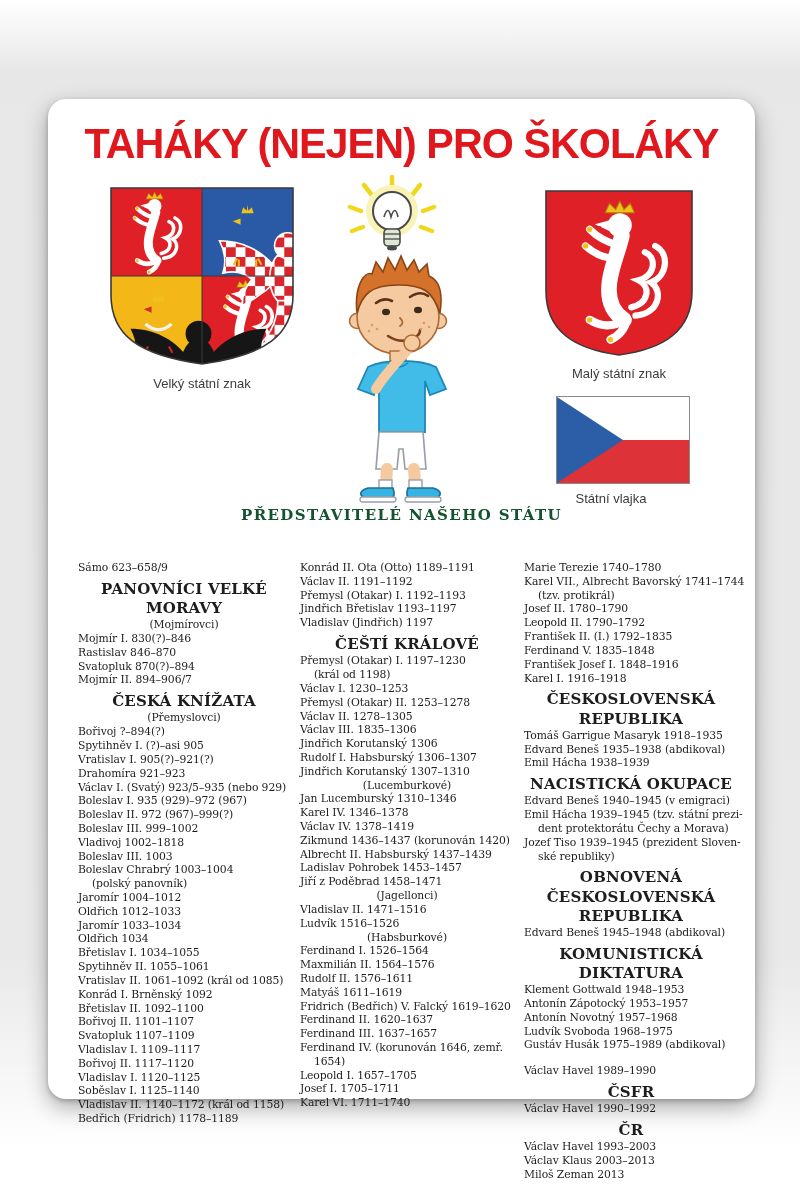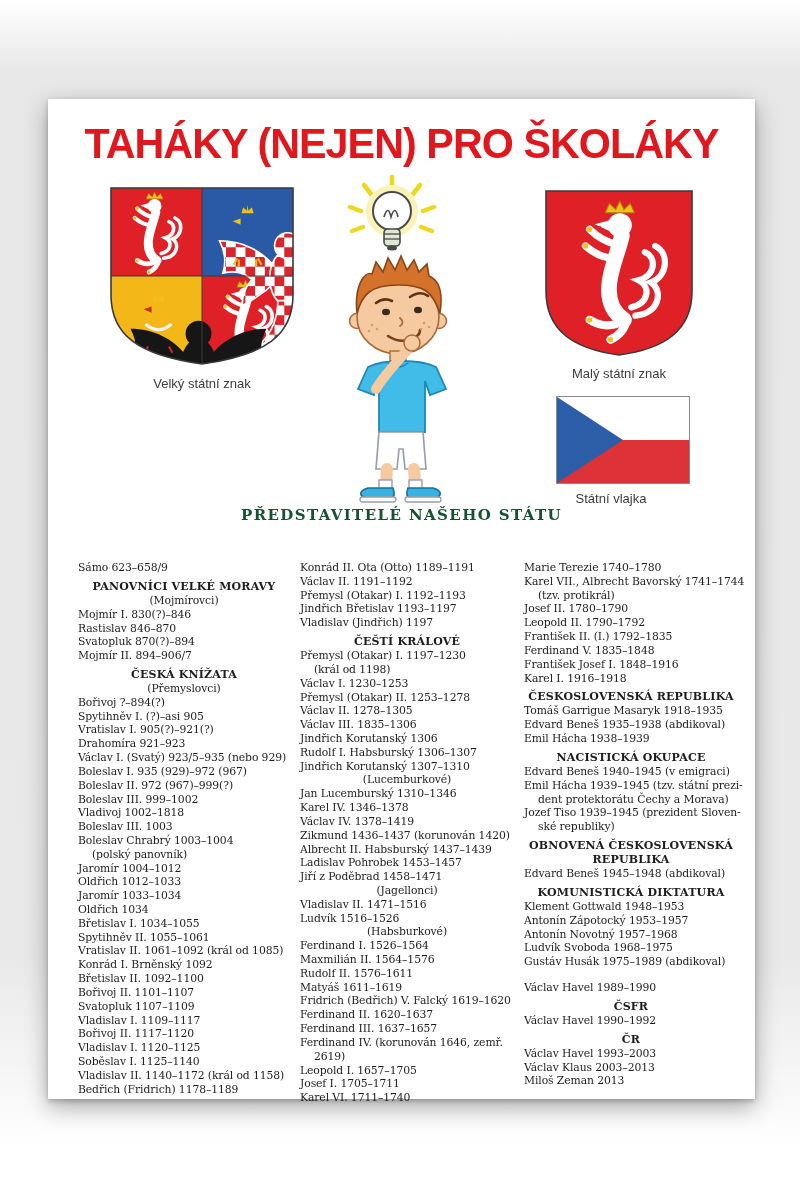--- a/index.html
+++ b/index.html
@@ -4,20 +4,21 @@
 <style>
   html,body{margin:0;padding:0;}
   body{
     width:800px;height:1200px;position:relative;overflow:hidden;
     background:linear-gradient(180deg,#ffffff 0%,#e7e7e7 6%,#e9e9e9 80%,#ffffff 96%);
     font-family:"DejaVu Serif","Liberation Serif",serif;
   }
   .page{
     position:absolute;left:48px;top:99px;width:707px;height:1000px;background:#ffffff;
     box-shadow:0 8px 22px rgba(0,0,0,.32),0 2px 5px rgba(0,0,0,.22);
+    border-radius:18px;
   }
   .title{
     position:absolute;left:0;top:20px;width:100%;text-align:center;
     font-family:"Liberation Sans","DejaVu Sans",sans-serif;
     font-weight:900;font-size:43px;letter-spacing:-1px;color:#e0181e;
     transform:scaleX(.96);transform-origin:center;white-space:nowrap;
   }
   figure{margin:0;padding:0;position:absolute;text-align:center;}
   figcaption{
     font-family:"Liberation Sans","DejaVu Sans",sans-serif;
@@ -31,21 +32,21 @@
   .list-title{
     position:absolute;left:0;top:407px;width:100%;text-align:center;
     font-weight:bold;font-size:15px;letter-spacing:1.4px;color:#14532d;
   }
   .columns{
     position:absolute;left:30px;top:438px;display:grid;
     grid-template-columns:222px 224px 224px;align-items:start;
   }
   .col{color:#1d1d1d;font-size:10.8px;line-height:1.28;letter-spacing:-.1px;margin-top:24px;}
   .col .e{padding-left:14px;text-indent:-14px;white-space:pre-line;}
-  .col .h{font-weight:bold;text-align:center;font-size:11px;letter-spacing:.2px;
+  .col .h{font-weight:bold;text-align:center;font-size:15px;letter-spacing:.2px;
           margin-top:5px;padding-right:10px;white-space:pre-line;}
   .col .s{text-align:center;padding-right:10px;}
   .col .gap{height:12px;}
   svg{display:block;}
   .hidden-defs{position:absolute;width:0;height:0;overflow:hidden;}
 </style>
 </head>
 <body>
 
 <svg class="hidden-defs" aria-hidden="true">
@@ -275,21 +276,21 @@
         <div class="e">Vladislav II. 1471–1516</div>
         <div class="e">Ludvík 1516–1526</div>
         <div class="s">(Habsburkové)</div>
         <div class="e">Ferdinand I. 1526–1564</div>
         <div class="e">Maxmilián II. 1564–1576</div>
         <div class="e">Rudolf II. 1576–1611</div>
         <div class="e">Matyáš 1611–1619</div>
         <div class="e">Fridrich (Bedřich) V. Falcký 1619–1620</div>
         <div class="e">Ferdinand II. 1620–1637</div>
         <div class="e">Ferdinand III. 1637–1657</div>
-        <div class="e">Ferdinand IV. (korunován 1646, zemř. 2619)</div>
+        <div class="e">Ferdinand IV. (korunován 1646, zemř. 1654)</div>
         <div class="e">Leopold I. 1657–1705</div>
         <div class="e">Josef I. 1705–1711</div>
         <div class="e">Karel VI. 1711–1740</div>
       </div>
       <div class="col">
         <div class="e">Marie Terezie 1740–1780</div>
         <div class="e">Karel VII., Albrecht Bavorský 1741–1744
 (tzv. protikrál)</div>
         <div class="e">Josef II. 1780–1790</div>
         <div class="e">Leopold II. 1790–1792</div>

